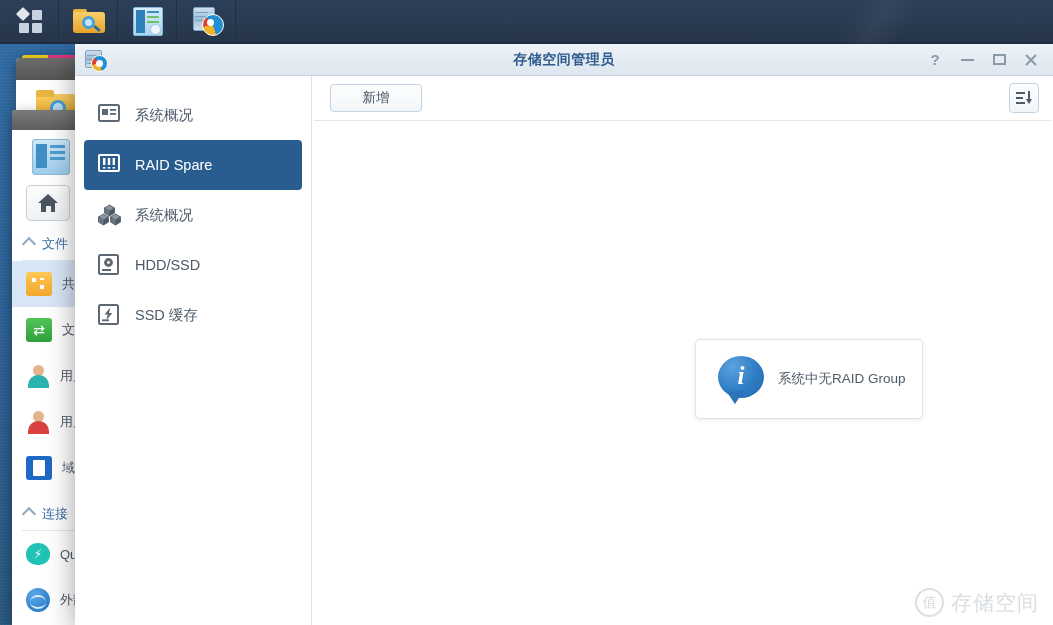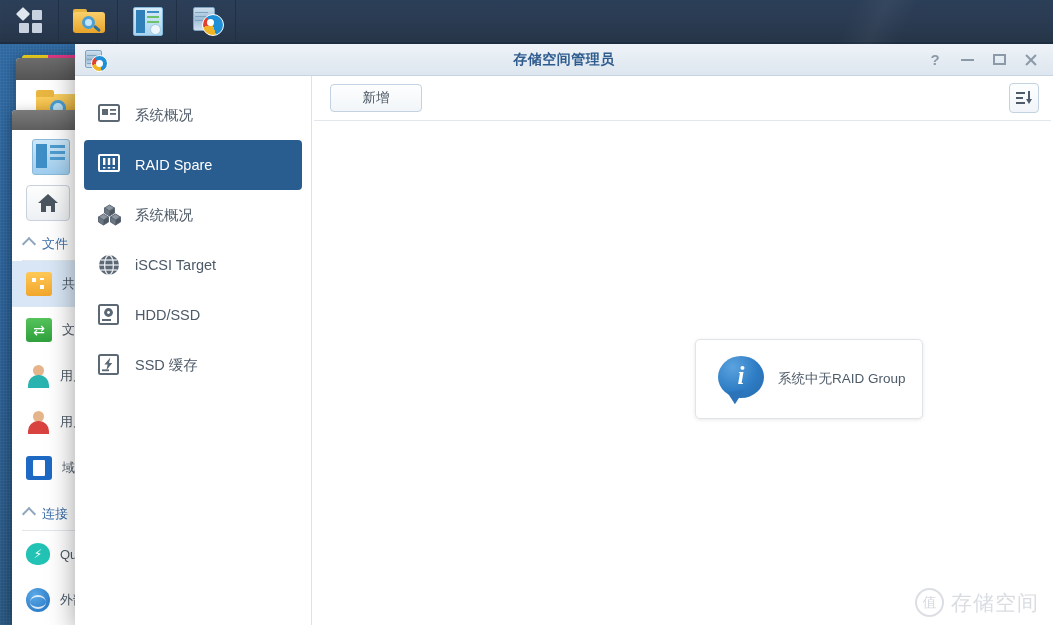--- a/index.html
+++ b/index.html
@@ -618,34 +618,20 @@
                 <polygon points="17.5,10 22.5,13 17.5,16 12.5,13" fill="#8d97a2"></polygon>
                 <polygon points="12.5,13 17.5,16 17.5,21 12.5,18" fill="#6b7681"></polygon>
                 <polygon points="22.5,13 17.5,16 17.5,21 22.5,18" fill="#4c5762"></polygon>
               </g>
             </svg>
           </span>
           <span>系统概况</span>
         </div>
 
 
-        <div class="nav-item">
-          <span class="nav-ic">
-            <svg width="22" height="22" viewBox="0 0 22 22">
-              <circle cx="11" cy="11" r="10" fill="#5c6874"></circle>
-              <g stroke="#e9edf1" stroke-width="1.3" fill="none">
-                <ellipse cx="11" cy="11" rx="4.4" ry="10"></ellipse>
-                <line x1="1" y1="11" x2="21" y2="11"></line>
-                <line x1="2.6" y1="6" x2="19.4" y2="6"></line>
-                <line x1="2.6" y1="16" x2="19.4" y2="16"></line>
-              </g>
-            </svg>
-          </span>
-          <span>iSCSI Target</span>
-        </div>
 
         <div class="nav-item">
           <span class="nav-ic">
             <svg width="21" height="21" viewBox="0 0 21 21">
               <rect x="1" y="1" width="19" height="19" rx="1.5" fill="none" stroke="#5c6874" stroke-width="2"></rect>
               <circle cx="10.5" cy="8.5" r="4.4" fill="#5c6874"></circle>
               <circle cx="10.5" cy="8.5" r="1.4" fill="#ffffff"></circle>
               <rect x="4" y="15" width="9" height="2" fill="#5c6874"></rect>
             </svg>
           </span>

